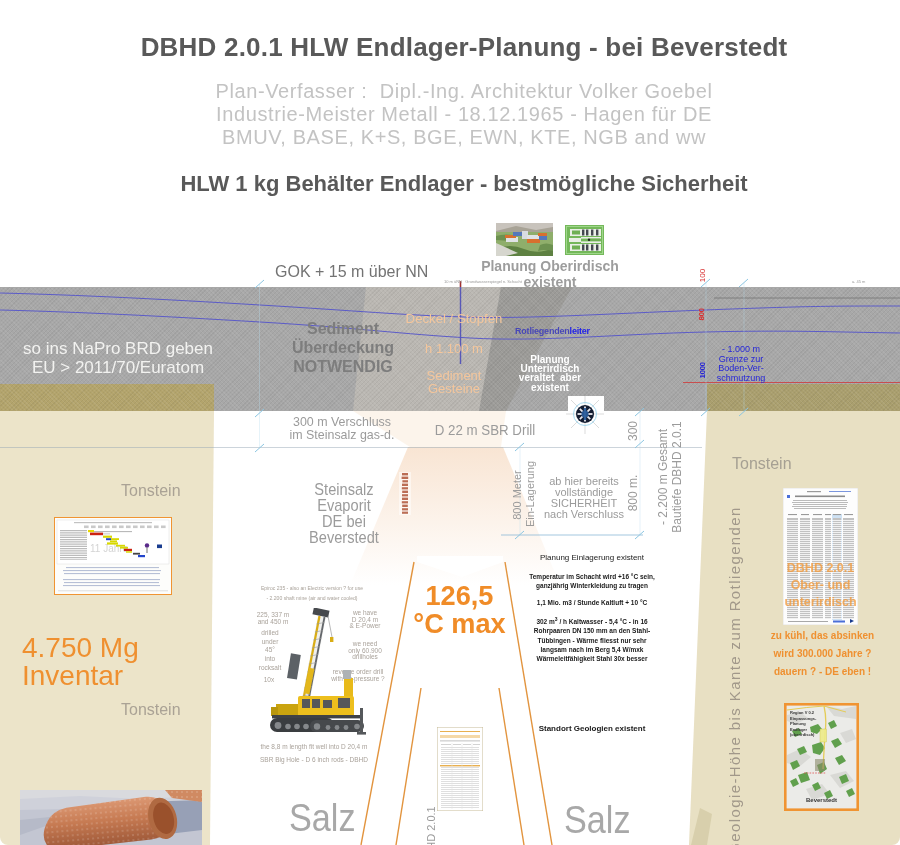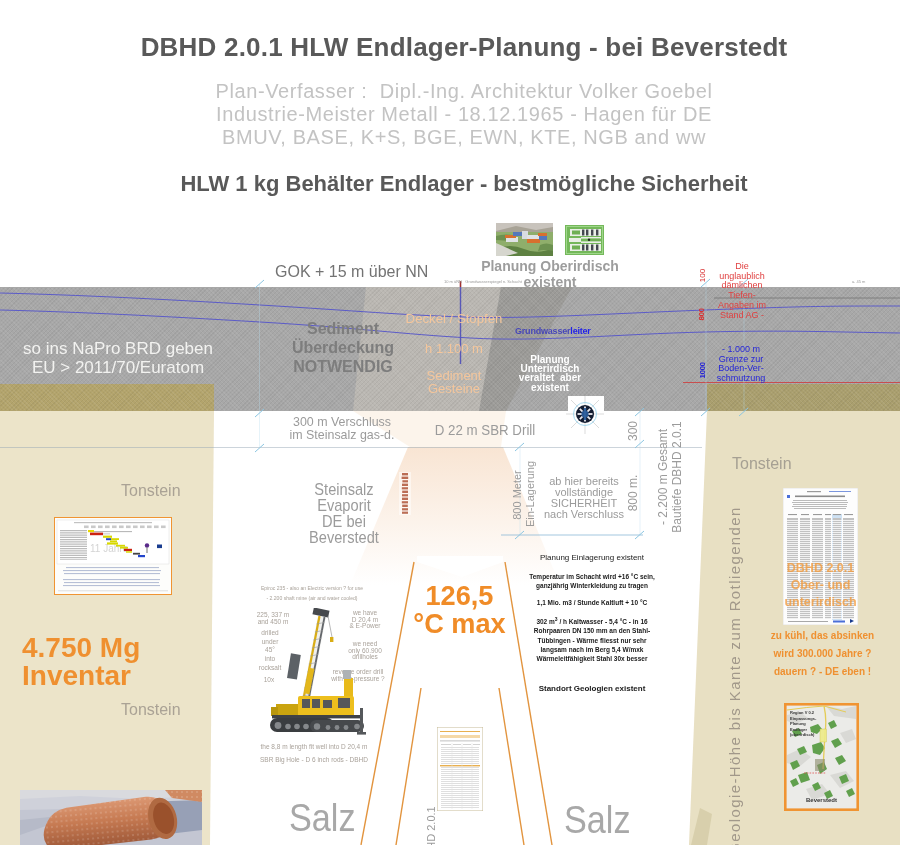--- a/index.html
+++ b/index.html
@@ -1,17 +1,17 @@
 <!DOCTYPE html>
 <html><head>
 <meta charset="utf-8">
 <style>
   html,body{margin:0;padding:0;}
   body{width:900px;height:845px;background:#fff;font-family:"Liberation Sans",sans-serif;overflow:hidden;}
-  #page{position:relative;width:900px;height:845px;overflow:hidden;}
+  #page{position:relative;width:900px;height:845px;overflow:hidden;border-radius:8px;}
   .abs{position:absolute;}
   .ctr{text-align:center;}
   .rot{transform:rotate(-90deg);transform-origin:center center;white-space:nowrap;}
 </style>
 </head>
 <body>
 <div id="page">
 
   <div class="abs" id="grayband" style="left:0;top:287px;width:900px;height:124px;background:#a8a8a8;"></div>
 
@@ -98,23 +98,22 @@
   <div class="abs ctr" style="left:480px;top:258px;width:140px;font-size:14px;font-weight:bold;color:#9d9d9d;">Planung Oberirdisch existent</div>
 
   <div class="abs" style="left:444px;top:279px;font-size:4px;color:#999;">10 m üNN&nbsp;&nbsp;&nbsp;Grundwasserspiegel n.&nbsp;Schacht</div>
   <div class="abs" style="left:852px;top:279px;font-size:4px;color:#999;">a. 45 m</div>
 
   <div class="abs ctr" style="left:10px;top:340px;width:216px;font-size:17px;color:#f2f2f0;line-height:18.5px;">so ins NaPro BRD geben<br>EU &gt; 2011/70/Euratom</div>
   <div class="abs ctr" style="left:273px;top:319px;width:140px;font-size:16px;font-weight:bold;color:#7d7d7d;line-height:19px;">Sediment<br>Überdeckung<br>NOTWENDIG</div>
   <div class="abs ctr" style="left:384px;top:311px;width:140px;font-size:13.2px;color:#f4c69c;">Deckel / Stopfen</div>
   <div class="abs ctr" style="left:384px;top:341px;width:140px;font-size:13px;color:#f4c69c;">h 1.100 m</div>
   <div class="abs ctr" style="left:384px;top:369px;width:140px;font-size:13px;color:#f4c69c;line-height:13px;">Sediment<br>Gesteine</div>
-  <div class="abs" style="left:515px;top:326px;font-size:9px;font-weight:bold;letter-spacing:-0.2px;"><span style="color:#4747b8;">Grundwasser</span><span style="color:#2222e8;">leiter</span></div>
+  <div class="abs" style="left:515px;top:326px;font-size:9px;font-weight:bold;letter-spacing:-0.2px;"><span style="color:#4747b8;">Rotliegenden</span><span style="color:#2222e8;">leiter</span></div>
   <div class="abs ctr" style="left:500px;top:355px;width:100px;font-size:10px;font-weight:bold;color:#fff;line-height:9.2px;">Planung Unterirdisch<br>veraltet&nbsp; aber existent</div>
-  <div class="abs ctr" style="left:702px;top:262px;width:80px;font-size:9px;color:#e04040;line-height:9.7px;">Die<br>unglaublich<br>dämlichen<br>Tiefen-<br>Angaben im<br>Stand AG -</div>
   <div class="abs ctr" style="left:701px;top:345px;width:80px;font-size:9px;color:#2525d8;line-height:9.5px;">- 1.000 m<br>Grenze zur<br>Boden-Ver-<br>schmutzung</div>
   <div class="abs rot ctr" style="left:685px;top:271px;width:35px;font-size:8px;color:#d83030;">100</div>
   <div class="abs rot ctr" style="left:684px;top:310px;width:35px;font-size:8px;font-weight:bold;color:#d83030;letter-spacing:-0.5px;">800</div>
   <div class="abs rot ctr" style="left:684px;top:366px;width:36px;font-size:8px;font-weight:bold;color:#2525d8;letter-spacing:-0.5px;">1000</div>
 
   <div class="abs ctr" style="left:272px;top:415px;width:140px;font-size:13.5px;color:#9b9b9b;line-height:13px;transform:scaleX(0.92);">300 m Verschluss<br>im Steinsalz gas-d.</div>
   <div class="abs ctr" style="left:415px;top:422px;width:140px;font-size:14px;color:#9b9b9b;transform:scaleX(0.95);">D 22 m SBR Drill</div>
 
   <div class="abs ctr" style="left:274px;top:482px;width:140px;font-size:17px;color:#9b9b9b;line-height:16px;transform:scaleX(0.86);">Steinsalz<br>Evaporit<br>DE bei<br>Beverstedt</div>
   <div class="abs ctr" style="left:377px;top:582px;width:165px;font-size:28px;font-weight:bold;color:#f08c28;line-height:28px;transform:scaleX(0.97);">126,5<br>°C max</div>
@@ -127,32 +126,32 @@
   <div class="abs ctr" style="left:333px;top:641px;width:64px;font-size:6.5px;color:#a9a29a;line-height:6.7px;">we need<br>only 60.900<br>drillholes</div>
   <div class="abs ctr" style="left:318px;top:668px;width:80px;font-size:6.5px;color:#a9a29a;line-height:7px;">reverse order drill<br>with air-pressure ?</div>
   <div class="abs ctr" style="left:240px;top:741px;width:148px;font-size:6.5px;color:#a9a29a;line-height:12.5px;">the 8,8 m length fit well into D 20,4 m<br>SBR Big Hole - D 6 inch rods - DBHD</div>
   <div class="abs" style="left:289px;top:797px;font-size:38px;color:#a8a8a8;transform:scaleX(0.9);transform-origin:left top;">Salz</div>
   <div class="abs" style="left:564px;top:799px;font-size:38px;color:#a8a8a8;transform:scaleX(0.9);transform-origin:left top;">Salz</div>
 
   <div class="abs ctr" style="left:512px;top:553px;width:160px;font-size:8px;font-weight:normal;color:#1a1a1a;">Planung Einlagerung existent</div>
   <div class="abs ctr" style="left:512px;top:572px;width:160px;font-size:6.5px;font-weight:bold;color:#1a1a1a;line-height:9.3px;">Temperatur im Schacht wird +16 °C sein,<br>ganzjährig Winterkleidung zu tragen</div>
   <div class="abs ctr" style="left:512px;top:599px;width:160px;font-size:6.5px;font-weight:bold;color:#1a1a1a;">1,1 Mio. m3 / Stunde Kaltluft + 10 °C</div>
   <div class="abs ctr" style="left:512px;top:615px;width:160px;font-size:6.5px;font-weight:bold;color:#1a1a1a;line-height:9.3px;">302 m<sup style="font-size:5px;">3</sup> / h Kaltwasser - 5,4 °C - in 16<br>Rohrpaaren DN 150 mm an den Stahl-<br>Tübbingen - Wärme fliesst nur sehr<br>langsam nach im Berg 5,4 W/mxk<br>Wärmeleitfähigkeit Stahl 30x besser</div>
-  <div class="abs ctr" style="left:512px;top:684px;width:160px;font-size:8px;font-weight:bold;color:#1a1a1a;">Standort Geologien existent</div>
+  <div class="abs ctr" style="left:512px;top:724px;width:160px;font-size:8px;font-weight:bold;color:#1a1a1a;">Standort Geologien existent</div>
 
   <div class="abs rot ctr" style="left:613px;top:424px;width:40px;font-size:12px;color:#9b9b9b;">300</div>
   <div class="abs rot ctr" style="left:598px;top:486px;width:70px;font-size:12px;color:#9b9b9b;">800 m.</div>
   <div class="abs rot ctr" style="left:486px;top:489px;width:62px;font-size:11px;color:#9b9b9b;">800 Meter</div>
   <div class="abs rot ctr" style="left:485px;top:488px;width:90px;font-size:11px;color:#9b9b9b;">Ein-Lagerung</div>
   <div class="abs rot ctr" style="left:603px;top:470px;width:120px;font-size:12px;color:#9b9b9b;">- 2.200 m Gesamt</div>
   <div class="abs rot ctr" style="left:617px;top:470px;width:120px;font-size:12px;color:#9b9b9b;">Bautiefe DBHD 2.0.1</div>
   <div class="abs rot ctr" style="left:391px;top:822px;width:80px;font-size:11px;color:#9b9b9b;">HD 2.0.1</div>
 
   <div class="abs" style="left:121px;top:481px;font-size:17px;color:#aaa295;transform:scaleX(0.94);transform-origin:left top;">Tonstein</div>
-  <div class="abs" style="left:22px;top:634px;font-size:28px;font-weight:bold;color:#ef9030;line-height:28px;">4.750 Mg<br>Inventar</div>
+  <div class="abs" style="left:22px;top:634px;font-size:28px;font-weight:normal;color:#ef9030;line-height:28px;">4.750 Mg<br>Inventar</div>
   <div class="abs" style="left:121px;top:700px;font-size:17px;color:#aaa295;transform:scaleX(0.94);transform-origin:left top;">Tonstein</div>
 
   <div class="abs" style="left:732px;top:454px;font-size:17px;color:#a6a093;transform:scaleX(0.94);transform-origin:left top;">Tonstein</div>
   <div class="abs rot ctr" style="left:554px;top:672px;width:360px;font-size:15px;color:#a1988a;letter-spacing:1.4px;">Geologie-Höhe bis Kante zum Rotliegenden</div>
   <div class="abs ctr" style="left:760px;top:627px;width:125px;font-size:10px;font-weight:bold;color:#ef9030;line-height:18px;">zu kühl, das absinken<br>wird 300.000 Jahre ?<br>dauern ? - DE eben !</div>
 
   <svg class="abs" style="left:496px;top:223px;" width="57" height="33" viewBox="0 0 57 33">
     <rect width="57" height="33" fill="#f2f3ee"></rect>
     <rect y="0" width="57" height="8" fill="#c8c3bc"></rect>
     <path d="M0,8 L20,3 L40,7 L57,4 L57,10 L0,10 Z" fill="#a8a396"></path>

